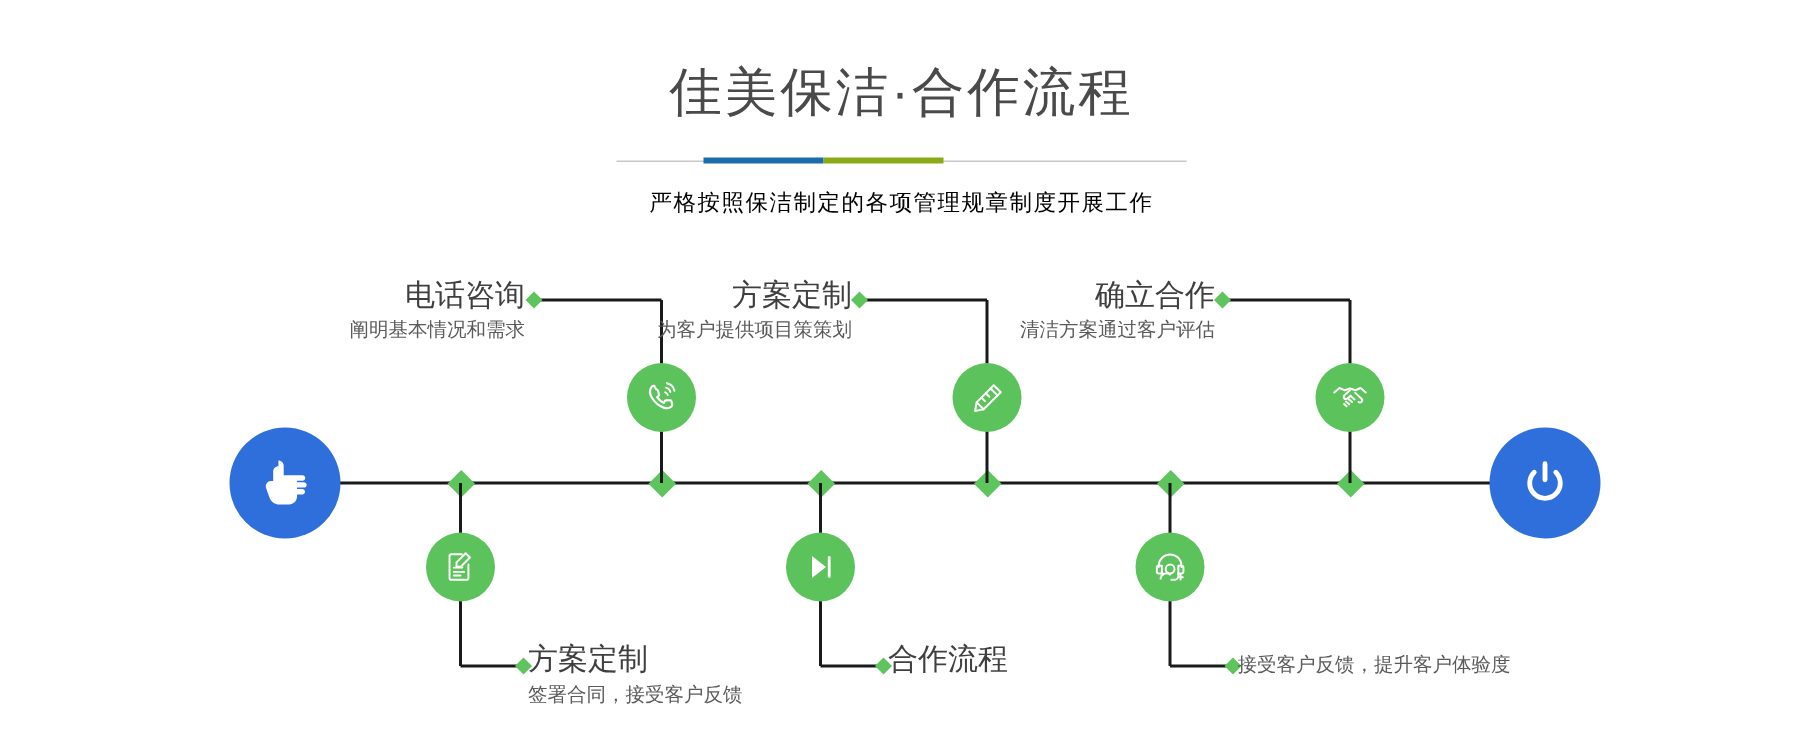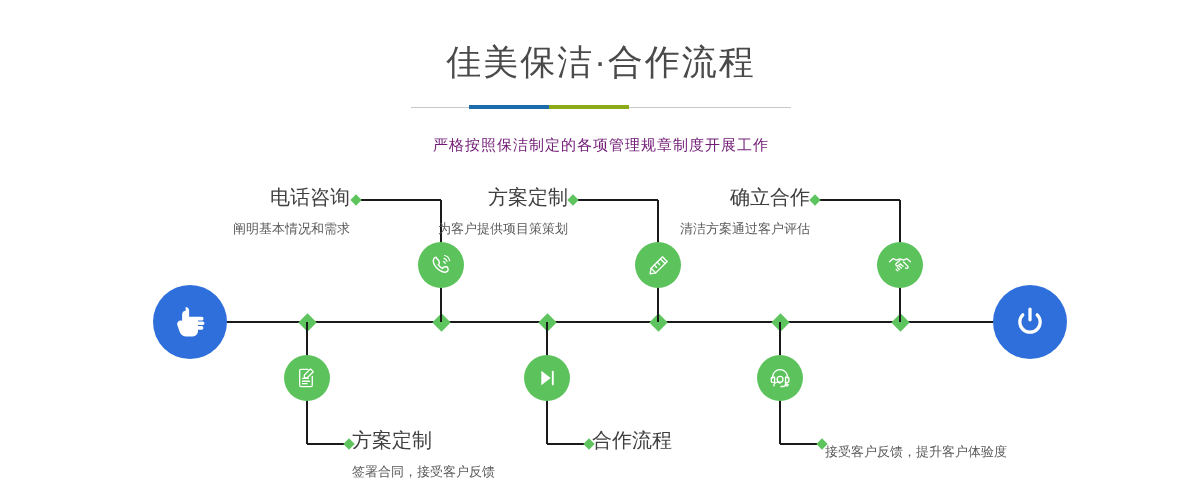--- a/index.html
+++ b/index.html
@@ -16,21 +16,21 @@
   .header{position:absolute;left:0;top:0;width:1202px;text-align:center;}
   .title{
     font-size:35px;letter-spacing:2px;color:#4a4a4a;font-weight:400;
     line-height:1;padding-top:44px;
   }
   .rule-wrap{position:relative;width:380px;height:14px;margin:22px auto 0;}
   .rule-line{position:absolute;left:0;top:6px;width:380px;height:1px;background:#c8c8c8;}
   .rule-blue{position:absolute;left:58px;top:4px;width:80px;height:4px;background:#1c6cab;}
   .rule-green{position:absolute;left:138px;top:4px;width:80px;height:4px;background:#8aab16;}
   .subtitle{
-    margin-top:21px;font-size:15px;color:#701a75;letter-spacing:1px;
+    margin-top:11px;font-size:15px;color:#000000;letter-spacing:1px;
   }
 
   
   .axis{
     position:absolute;left:190px;top:321px;width:840px;height:2px;background:#1a1a1a;
   }
   .endcap{
     position:absolute;border-radius:50%;background:#2f6fdb;
     display:flex;align-items:center;justify-content:center;
   }
@@ -57,21 +57,21 @@
   .tip{
     position:absolute;width:8px;height:8px;background:#5ec45e;
     transform:rotate(45deg);
   }
 
   .lbl{position:absolute;}
   .lbl .name{
     font-size:20px;color:#3f3f3f;line-height:20px;white-space:nowrap;
   }
   .lbl .desc{
-    font-size:13px;color:#5a5a5a;line-height:18px;white-space:nowrap;margin-top:13px;
+    font-size:13px;color:#5a5a5a;line-height:18px;white-space:nowrap;margin-top:4px;
   }
   .lbl.top{text-align:right;}
   .lbl.bot{text-align:left;}
 </style>
 </head>
 <body>
 
 <div id="stage">
 
   <div class="header">

